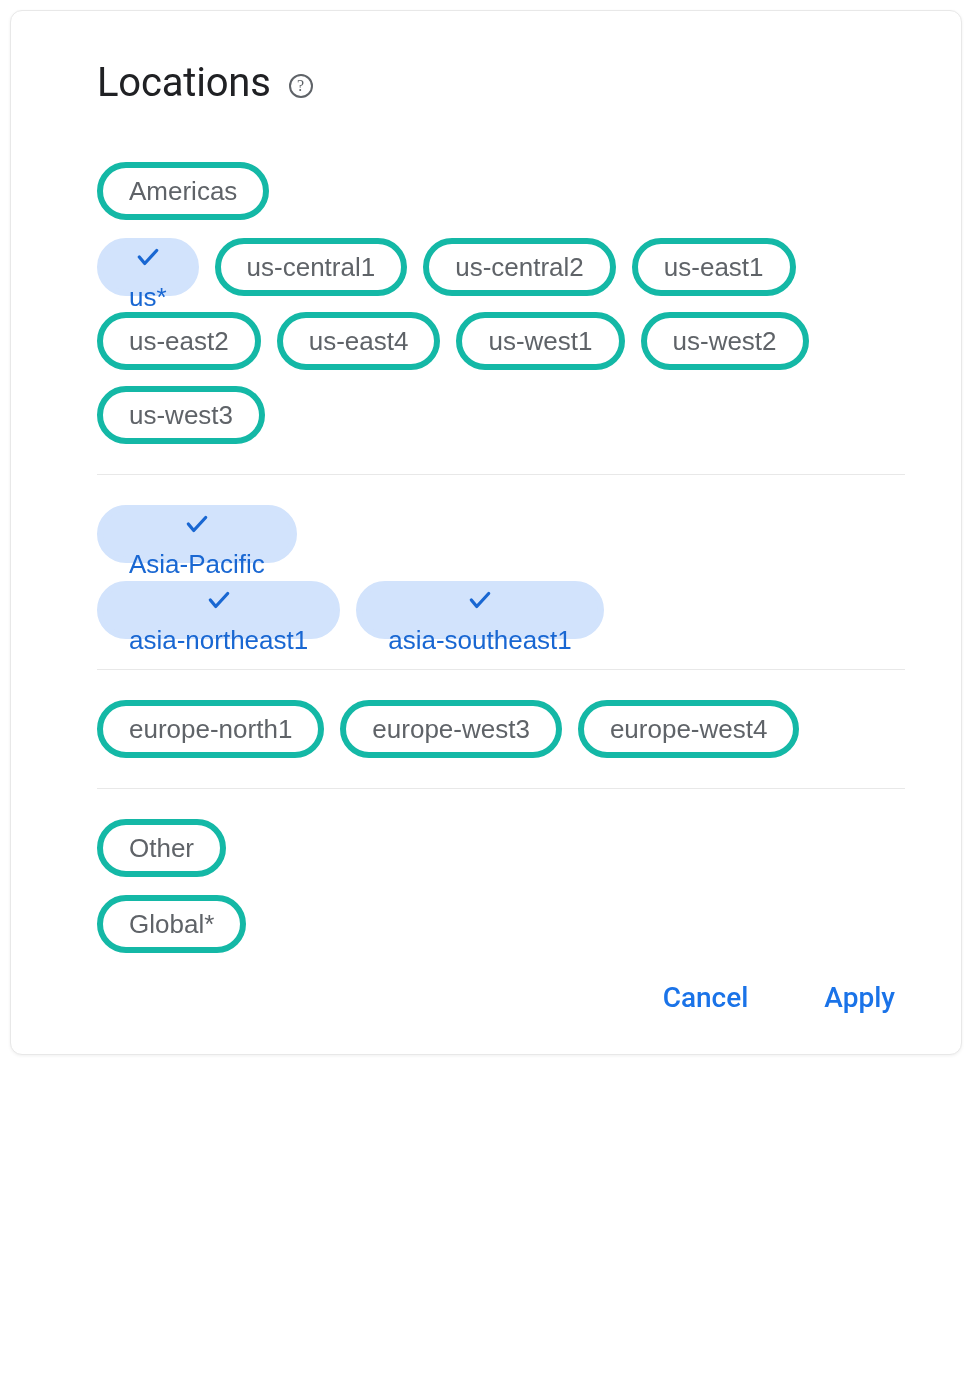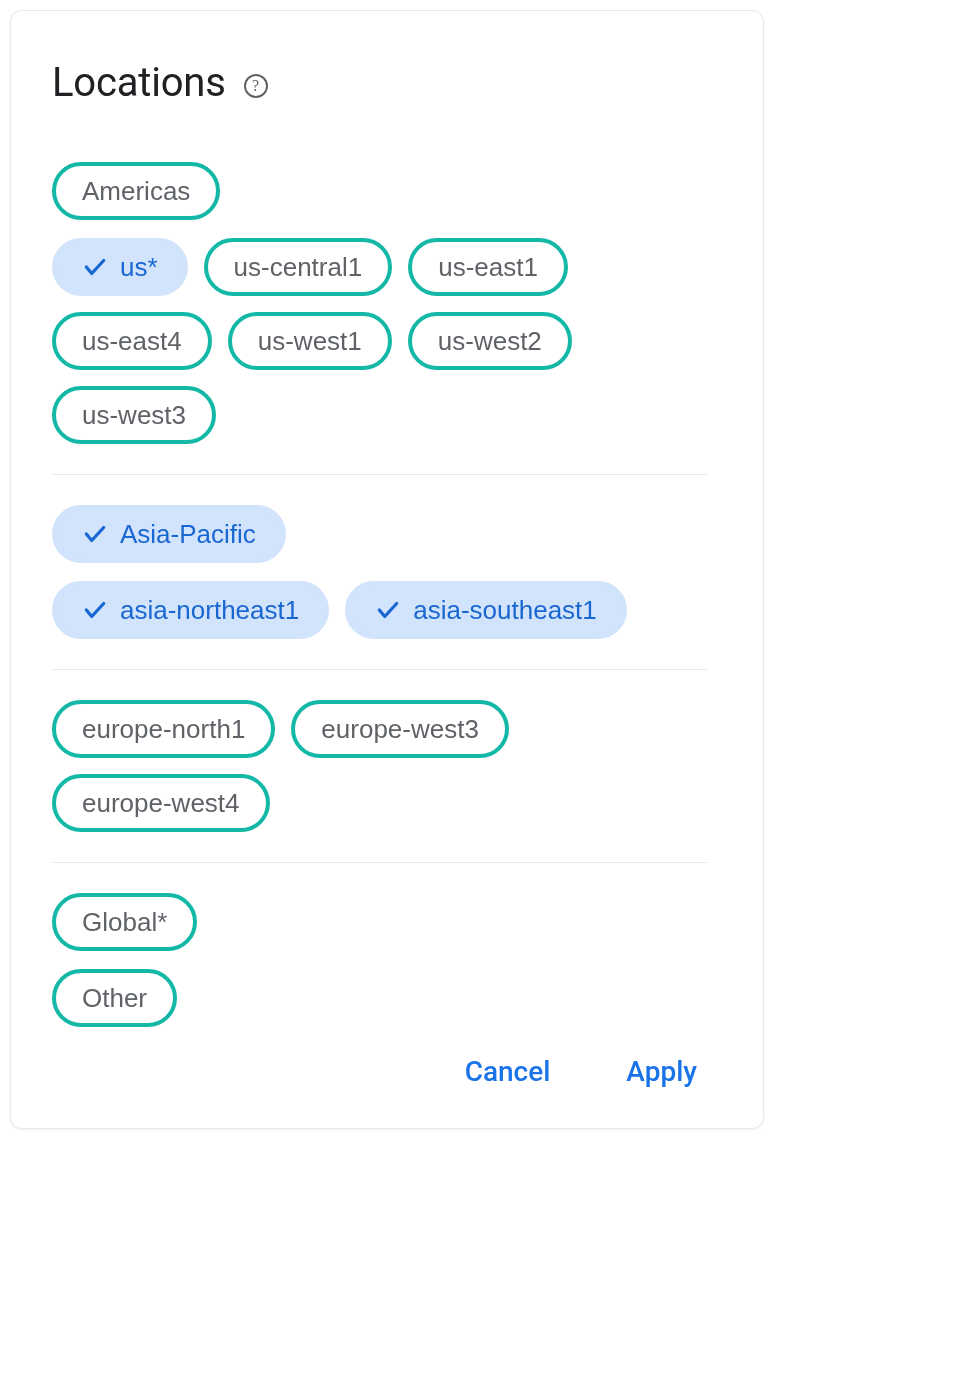--- a/index.html
+++ b/index.html
@@ -4,25 +4,25 @@
 <style>
   * { box-sizing: border-box; }
   body {
     margin: 0;
     padding: 10px;
     font-family: "Google Sans", Roboto, "Helvetica Neue", Arial, sans-serif;
     background: #fff;
     width: 966px;
   }
   .panel {
-    width: 754px;
+    width: 952px;
     border: 1px solid #e8e8e8;
     border-radius: 12px;
     background: #fff;
-    padding: 48px 56px 32px 41px;
+    padding: 48px 56px 32px 86px;
     box-shadow: 0 1px 3px rgba(60,64,67,0.08);
   }
   .header {
     display: flex;
     align-items: center;
     gap: 18px;
     margin-bottom: 56px;
   }
   .title {
     font-size: 40px;
@@ -54,35 +54,36 @@
     display: flex;
     flex-wrap: wrap;
     gap: 16px;
     margin-bottom: 18px;
   }
   .chip-row:last-child { margin-bottom: 0; }
   .chip {
     display: inline-flex;
     align-items: center;
     gap: 12px;
-    border: 4px solid #14b8a6;
+    border: 6px solid #14b8a6;
     border-radius: 30px;
     background: #fff;
     color: #5f6368;
     font-size: 26px;
     font-weight: 400;
     padding: 0 26px;
     height: 58px;
     cursor: pointer;
     white-space: nowrap;
   }
   .chip.selected {
     background: #d2e3fc;
     border-color: #d2e3fc;
     color: #1967d2;
+    flex-direction: column;
   }
   .check {
     display: none;
     width: 26px;
     height: 26px;
     flex: 0 0 26px;
   }
   .chip.selected .check { display: block; }
   .check svg { display: block; }
   .actions {
@@ -126,23 +127,29 @@
               <svg viewBox="0 0 24 24" width="26" height="26" fill="none" stroke="#1967d2" stroke-width="3" stroke-linecap="round" stroke-linejoin="round">
                 <polyline points="4 12 9 18 20 6"></polyline>
               </svg>
             </span>
             <span>us*</span>
           </button>
           <button class="chip">
             <span>us-central1</span>
           </button>
           <button class="chip">
+            <span>us-central2</span>
+          </button>
+          <button class="chip">
             <span>us-east1</span>
           </button>
           <button class="chip">
+            <span>us-east2</span>
+          </button>
+          <button class="chip">
             <span>us-east4</span>
           </button>
           <button class="chip">
             <span>us-west1</span>
           </button>
           <button class="chip">
             <span>us-west2</span>
           </button>
           <button class="chip">
             <span>us-west3</span>
@@ -188,26 +195,26 @@
             <span>europe-west3</span>
           </button>
           <button class="chip">
             <span>europe-west4</span>
           </button>
         </div>
       </div>
       <div class="group">
         <div class="chip-row">
           <button class="chip">
+            <span>Other</span>
+          </button>
+        </div>
+        <div class="chip-row">
+          <button class="chip">
             <span>Global*</span>
-          </button>
-        </div>
-        <div class="chip-row">
-          <button class="chip">
-            <span>Other</span>
           </button>
         </div>
       </div>
     </div>
 
   <div class="actions">
     <button class="text-btn">Cancel</button>
     <button class="text-btn">Apply</button>
   </div>
 

